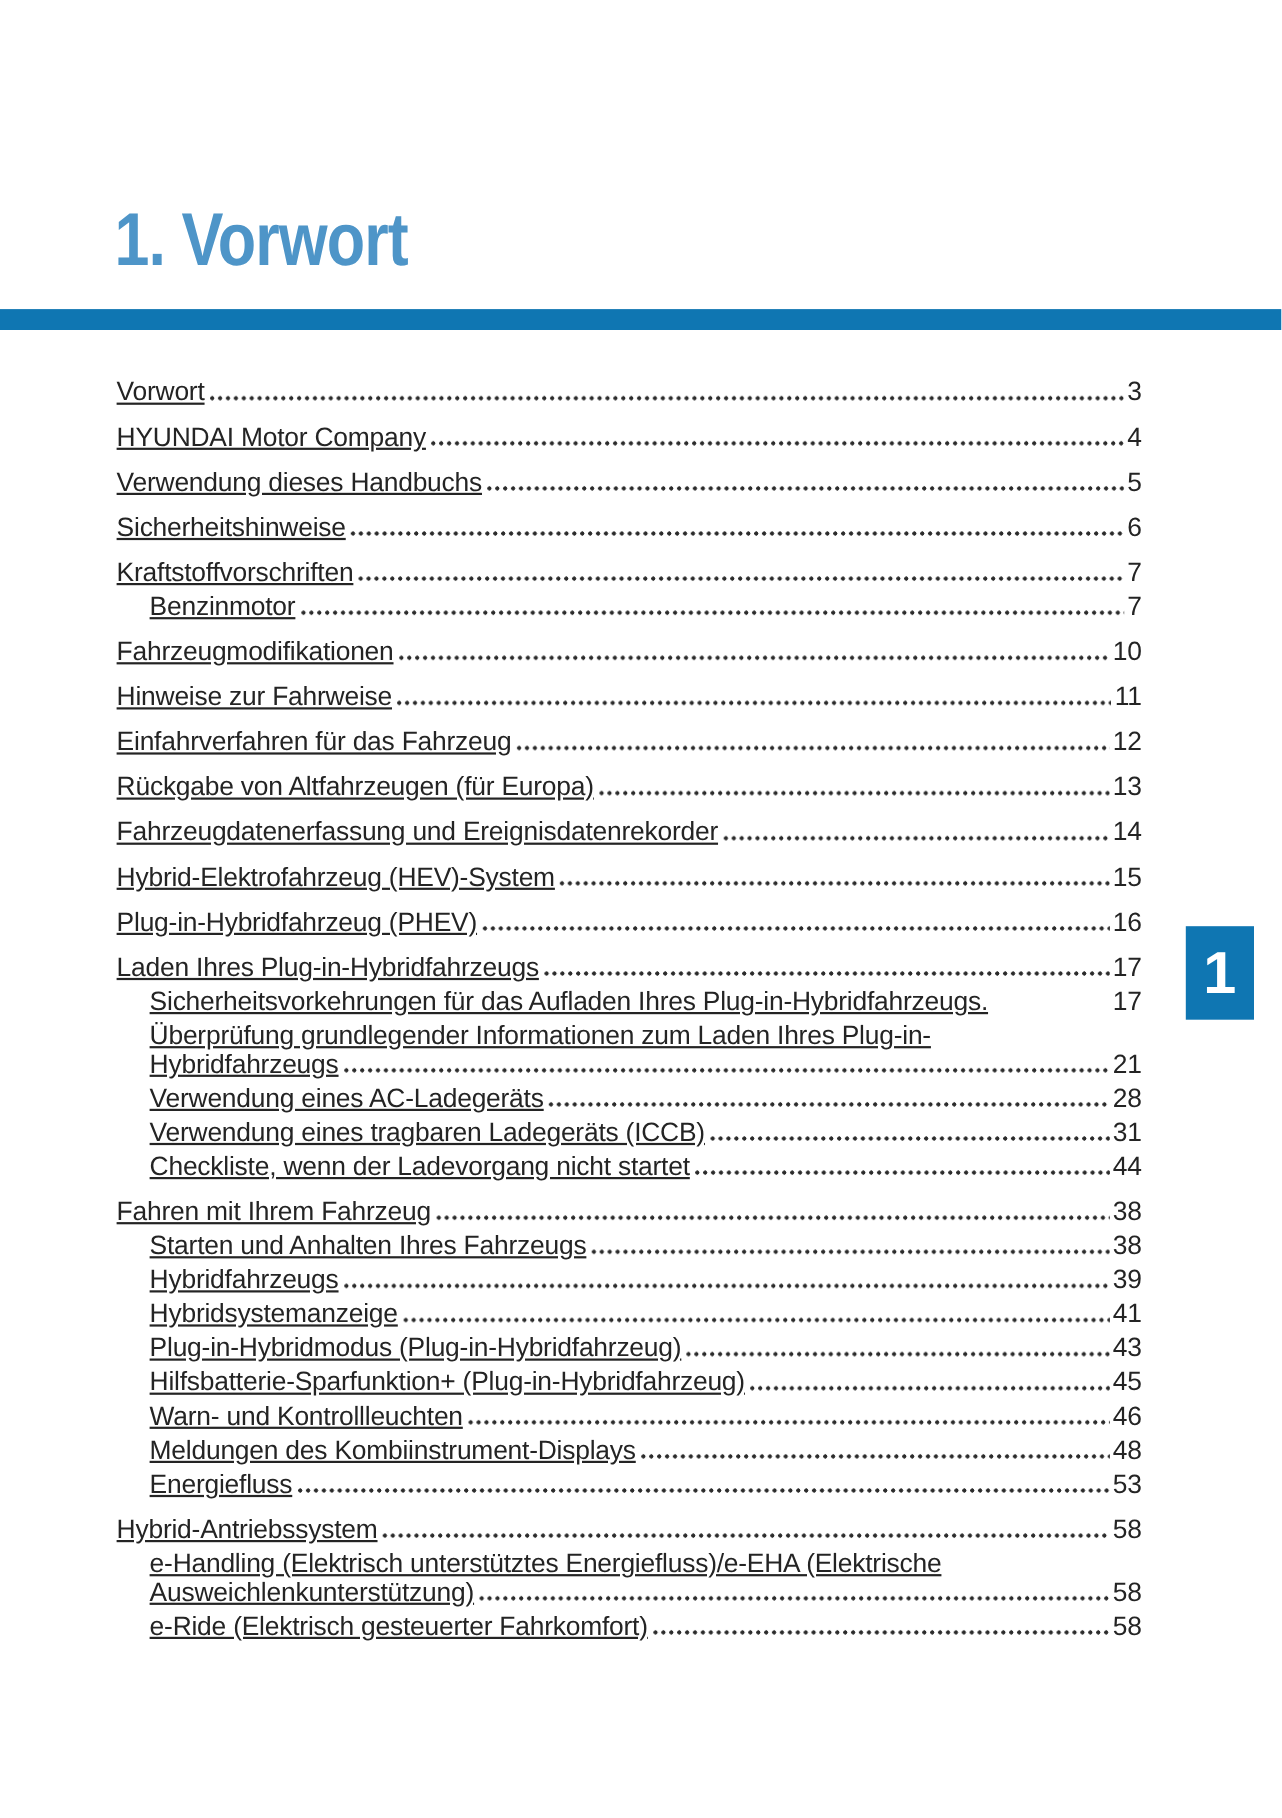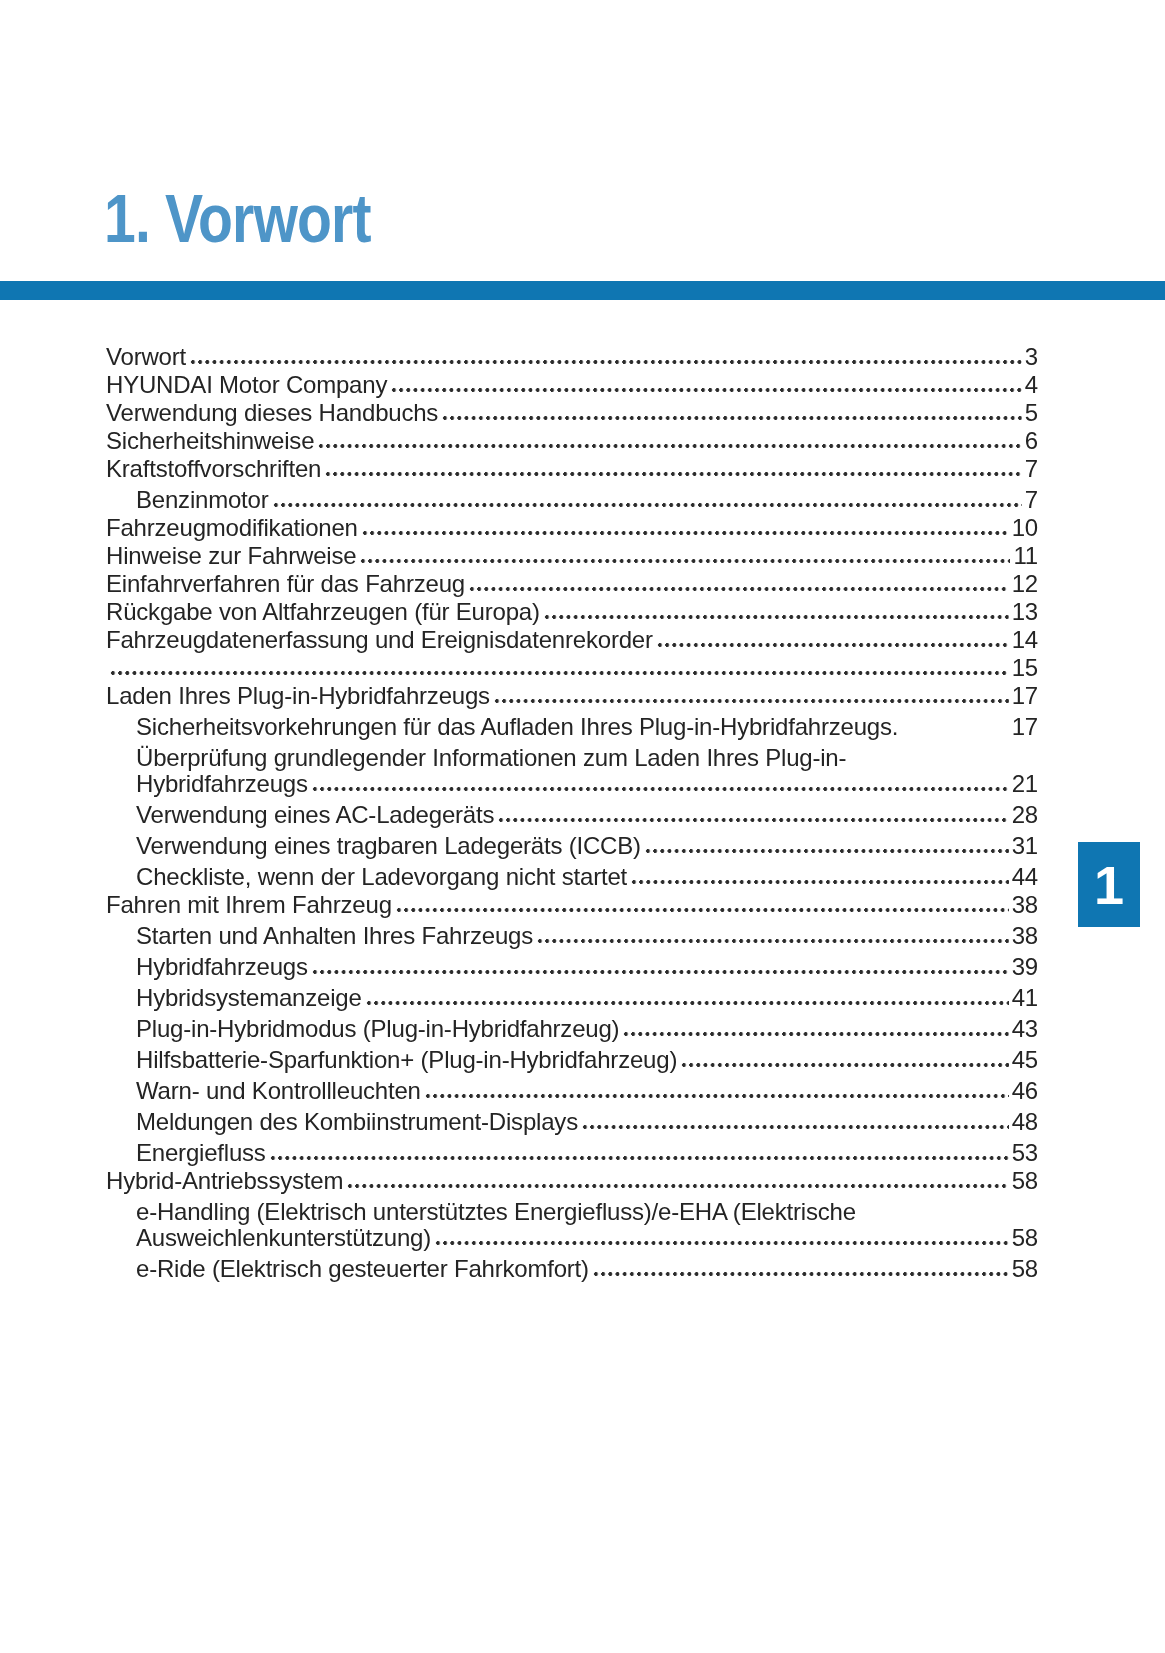--- a/index.html
+++ b/index.html
@@ -35,25 +35,25 @@
   .toc {
     margin: 44px 127px 0 106px;
     font-size: 24px;
     letter-spacing: -0.2px;
     line-height: 26px;
   }
   .row {
     display: flex;
     align-items: baseline;
   }
-  .row.lvl0 { margin-top: 2px; }
+  .row.lvl0 { margin-top: 15px; }
   .row.lvl1 { margin-top: 5px; padding-left: 30px; }
   .row.cont { margin-top: 0; }
   .row:first-child { margin-top: 0; }
-  .label { white-space: nowrap; }
+  .label { white-space: nowrap; text-decoration: underline; }
   .leader {
     flex: 1 1 auto;
     min-width: 6px;
     align-self: flex-end;
     height: 8px;
     margin: 0 3px 4px 4px;
     background-image: radial-gradient(circle at 3px 4px, #2b2b2b 1.7px, transparent 2.1px);
     background-size: 7.2px 8px;
     background-repeat: repeat-x;
   }
@@ -142,24 +142,30 @@
     <span class="pagenum">13</span>
   </div>
 
   <div class="row lvl0">
     <span class="label">Fahrzeugdatenerfassung und Ereignisdatenrekorder</span>
     <span class="leader"></span>
     <span class="pagenum">14</span>
   </div>
 
   <div class="row lvl0">
+    <span class="label">Hybrid-Elektrofahrzeug (HEV)-System</span>
     <span class="leader"></span>
     <span class="pagenum">15</span>
   </div>
 
+  <div class="row lvl0">
+    <span class="label">Plug-in-Hybridfahrzeug (PHEV)</span>
+    <span class="leader"></span>
+    <span class="pagenum">16</span>
+  </div>
 
   <div class="row lvl0">
     <span class="label">Laden Ihres Plug-in-Hybridfahrzeugs</span>
     <span class="leader"></span>
     <span class="pagenum">17</span>
   </div>
 
   <div class="row lvl1">
     <span class="label">Sicherheitsvorkehrungen für das Aufladen Ihres Plug-in-Hybridfahrzeugs.</span>
     <span class="leader nodots"></span>

